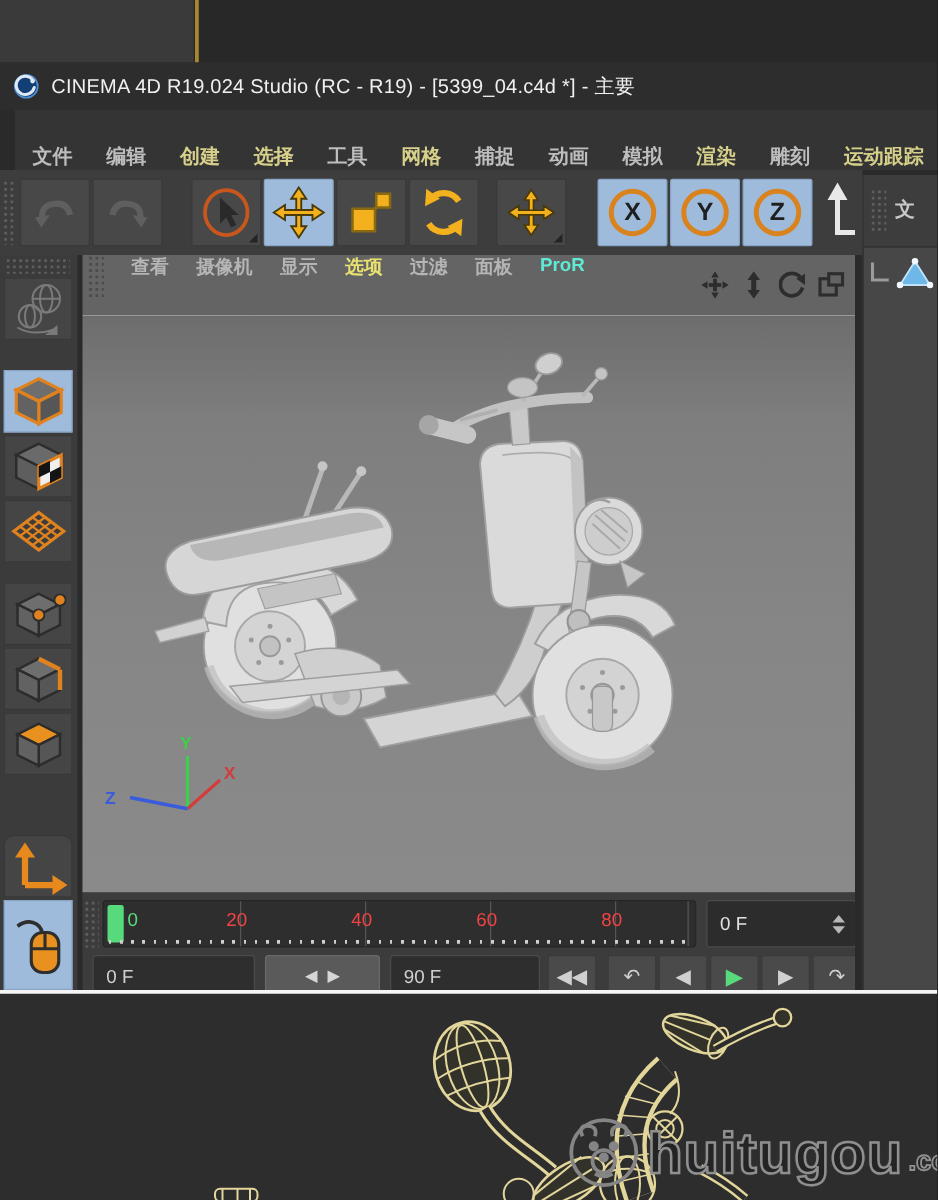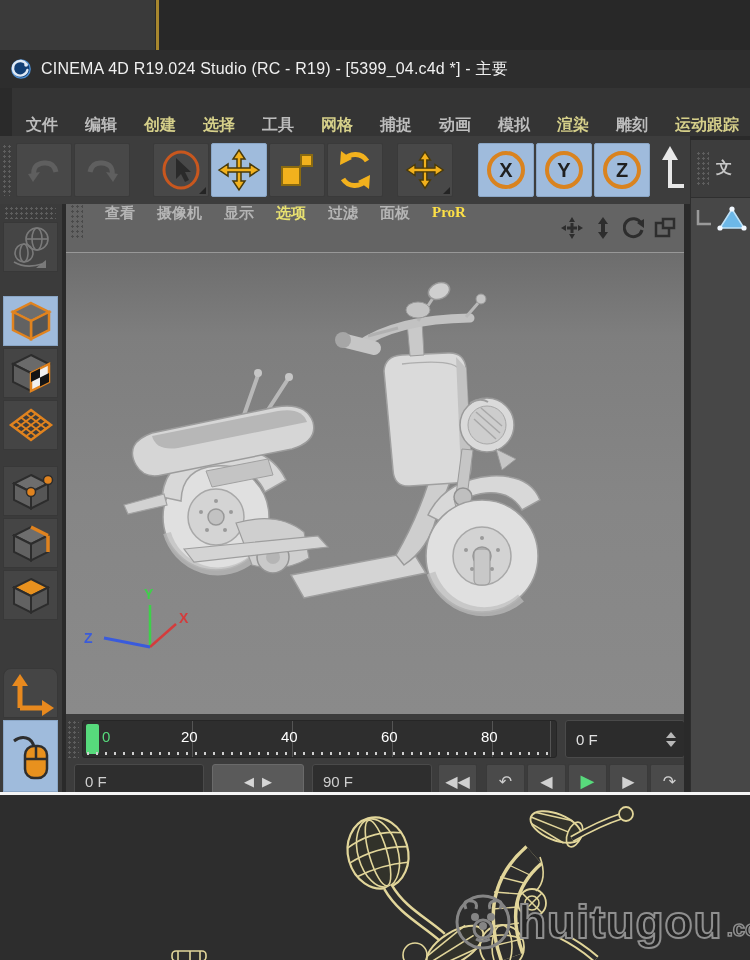--- a/index.html
+++ b/index.html
@@ -36,38 +36,38 @@
   #sidebar .sgrip{position:absolute;left:4px;top:2px;width:52px;height:13px;}
   .sbtn{position:absolute;left:3px;width:55px;height:50px;background:#454545;border:1px solid #383838;display:flex;align-items:center;justify-content:center;}
   .sbtn.active{background:#9fbbdc;border-color:#8aa6c6;}
   .sbtn.grouptop{border-radius:8px 8px 0 0;}
 
   
   #vp-header{position:absolute;left:66px;top:204px;width:618px;height:48px;background:#646464;display:flex;}
   #vp-header .vgrip{width:13px;height:34px;margin-left:4px;background-image:radial-gradient(circle,#4a4a4a 1.2px,transparent 1.4px);background-size:5px 5px;}
   #vp-header .vitem{font-size:15px;font-weight:bold;color:#b5b5b5;margin-left:22px;white-space:nowrap;cursor:default;}
   #vp-header .vitem.hl{color:#e8e170;}
-  #vp-header .vitem.pror{color:#fde047;font-family:Liberation Serif, serif;}
+  #vp-header .vitem.pror{color:#5eead4;}
   #vp-header .navs{margin-left:auto;display:flex;align-items:center;gap:9px;padding-right:8px;}
   #viewport{position:absolute;left:66px;top:252px;width:618px;height:462px;background:linear-gradient(180deg,#6d6d6d 0%,#7e7e7e 18%,#868686 55%,#8a8a8a 100%);border-top:1px solid #989898;overflow:hidden;}
 
   
   #right-panel{position:absolute;left:690px;top:140px;width:60px;height:652px;background:#474747;border-left:1px solid #2e2e2e;}
   #right-panel .rhead{height:58px;background:#3d3d3d;border-bottom:1px solid #2f2f2f;display:flex;align-items:center;gap:7px;padding-left:5px;}
   #right-panel .rgrip{width:13px;height:36px;}
   #right-panel .rlabel{font-size:16px;font-weight:bold;color:#c8c8c8;}
   #right-panel .objrow{display:flex;align-items:center;gap:2px;padding:8px 2px;}
 
   
   #timeline{position:absolute;left:66px;top:714px;width:618px;height:78px;background:#3c3c3c;overflow:hidden;}
   #timeline .tlgrip{position:absolute;left:1px;top:6px;width:12px;height:38px;}
   #ruler{position:absolute;left:16px;top:6px;width:475px;height:38px;background:#2e2e2e;border-radius:3px;border:1px solid #262626;}
   #ruler .gridline{position:absolute;top:0;width:1px;height:36px;background:#555;}
   #ruler .playhead{position:absolute;left:3px;top:3px;width:13px;height:30px;background:#57da7c;border-radius:2px;}
-  #ruler .tick-label{position:absolute;top:7px;font-size:15px;color:#ffffff;}
+  #ruler .tick-label{position:absolute;top:7px;font-size:15px;color:#ef4444;}
   #ruler .tick-label.zero{color:#57da7c;}
   #ruler .dots{position:absolute;left:4px;right:4px;bottom:2px;height:3px;background:repeating-linear-gradient(90deg,#cfcfcf 0 2px,transparent 2px 9px);}
   #frame-spinner{position:absolute;left:499px;top:6px;width:120px;height:38px;background:#2c2c2c;border:1px solid #4a4a4a;border-radius:3px;display:flex;align-items:center;}
   #frame-spinner .val{font-size:15px;color:#e0e0e0;padding-left:10px;}
   #frame-spinner .spin{margin-left:auto;margin-right:8px;display:flex;flex-direction:column;gap:3px;}
   .tri-up{width:0;height:0;border-left:5px solid transparent;border-right:5px solid transparent;border-bottom:6px solid #b8b8b8;}
   .tri-dn{width:0;height:0;border-left:5px solid transparent;border-right:5px solid transparent;border-top:6px solid #b8b8b8;}
   .tl-field{position:absolute;top:50px;height:34px;background:#2e2e2e;border:1px solid #4a4a4a;border-radius:3px;color:#cfcfcf;font-size:15px;display:flex;align-items:center;padding-left:10px;}
   .tl-btn{position:absolute;top:50px;height:34px;background:#5a5a5a;border:1px solid #6a6a6a;border-radius:3px;color:#d6d6d6;font-size:13px;display:flex;align-items:center;justify-content:center;gap:8px;}
   .transport{position:absolute;top:50px;height:34px;display:flex;gap:2px;}

